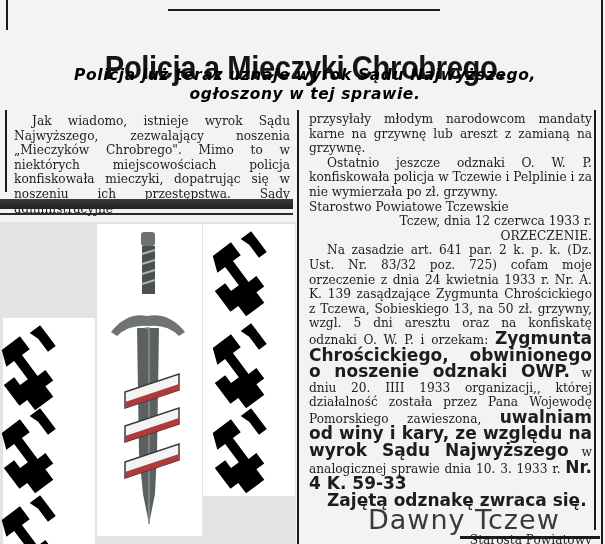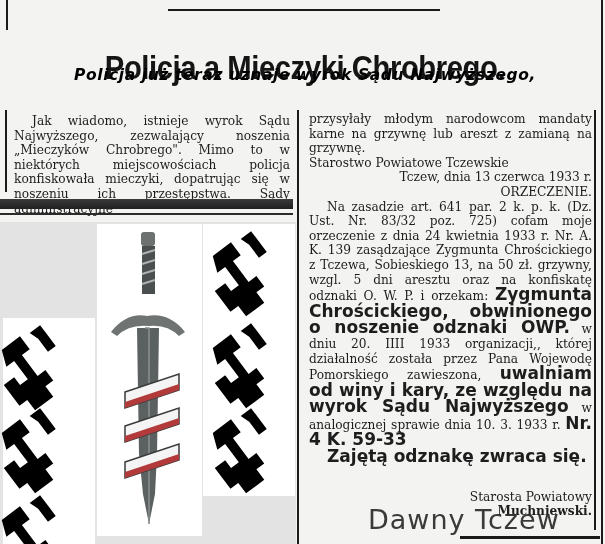--- a/index.html
+++ b/index.html
@@ -75,20 +75,21 @@
   <div class="hrule" style="left:168px;top:9px;width:272px;height:2px;"></div>
   <div class="vrule" style="left:601px;top:0;width:2px;height:544px;"></div>
   <div class="vrule" style="left:5px;top:110px;width:2px;height:82px;"></div>
   <div class="vrule" style="left:297px;top:110px;width:2px;height:434px;"></div>
   <div class="vrule" style="left:594px;top:110px;width:2px;height:420px;"></div>
   <div class="hrule" style="left:460px;top:536px;width:140px;height:3px;"></div>
 
   <h1 class="title">Policja a Mieczyki Chrobrego.</h1>
   <div class="subtitle">
     <div>Policja już teraz uznaje wyrok Sądu Najwyższego,</div>
+    <div>ogłoszony w tej sprawie.</div>
   </div>
 
   <div class="col-text left-col">
     <p>Jak wiadomo, istnieje wyrok Sądu Najwyższego, zezwalający noszenia „Mieczyków Chrobrego". Mimo to w niektórych miejscowościach policja konfiskowała mieczyki, dopatrując się w noszeniu ich przestępstwa. Sądy administracyjne</p>
   </div>
 
   <div class="thick-bar"></div>
   <div class="thin-bar"></div>
 
   <div class="collage">
@@ -145,22 +146,23 @@
       <path d="M28 212 L82 194 L82 200 L28 218 Z" fill="#b23a3a"></path>
     </g>
     <g>
       <path d="M28 238 L82 220 L82 236 L28 254 Z" fill="#f4f4f4" stroke="#3a3a3a" stroke-width="1.5"></path>
       <path d="M28 248 L82 230 L82 236 L28 254 Z" fill="#b23a3a"></path>
     </g>
   </svg>
 
   <div class="col-text right-col">
     <p class="noindent">przysyłały młodym narodowcom mandaty karne na grzywnę lub areszt z zamianą na grzywnę.</p>
+    <p>Ostatnio jeszcze odznaki O. W. P. konfiskowała policja w Tczewie i Pelplinie i za nie wymierzała po zł. grzywny.</p>
     <p class="noindent">Starostwo Powiatowe Tczewskie</p>
-    <p class="right">Tczew, dnia 13 czerwca 1933 r.</p>
+    <p class="right">Tczew, dnia 12 czerwca 1933 r.</p>
     <p class="center">ORZECZENIE.</p>
     <p><span>Na zasadzie art. 641 par. 2 k. p. k. (Dz. Ust. Nr. 83/32 poz. 725) cofam moje orzeczenie z dnia 24 kwietnia 1933 r. Nr. A. K. 139 zasądzające Zygmunta Chrościckiego z Tczewa, Sobieskiego 13, na 50 zł. grzywny, wzgl. 5 dni aresztu oraz na konfiskatę odznaki O. W. P. i orzekam: </span><b>Zygmunta Chrościckiego, obwinionego o noszenie odznaki OWP.</b><span> w dniu 20. IIII 1933 organizacji,, której działalność została przez Pana Wojewodę Pomorskiego zawieszona, </span><b>uwalniam od winy i kary, ze względu na wyrok Sądu Najwyższego</b><span> w analogicznej sprawie dnia 10. 3. 1933 r. </span><b>Nr. 4 K. 59-33</b></p>
     <p><b>Zajętą odznakę zwraca się.</b></p>
     <p class="center" style="padding-left:90px;margin-top:24px;">Starosta Powiatowy</p>
     <p class="center" style="padding-left:90px;font-weight:bold;">Muchniewski.</p>
   </div>
 
   <div class="watermark">Dawny Tczew</div>
 </div>
 

